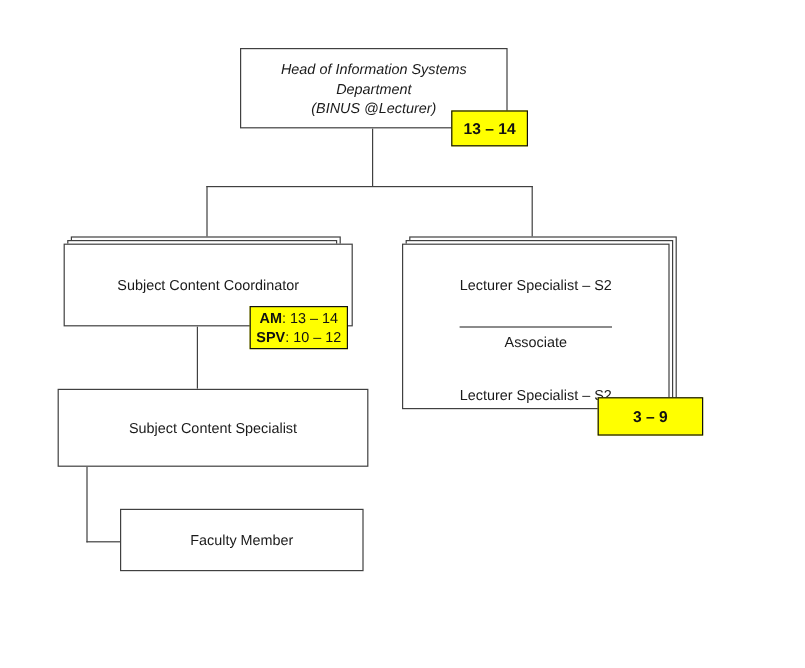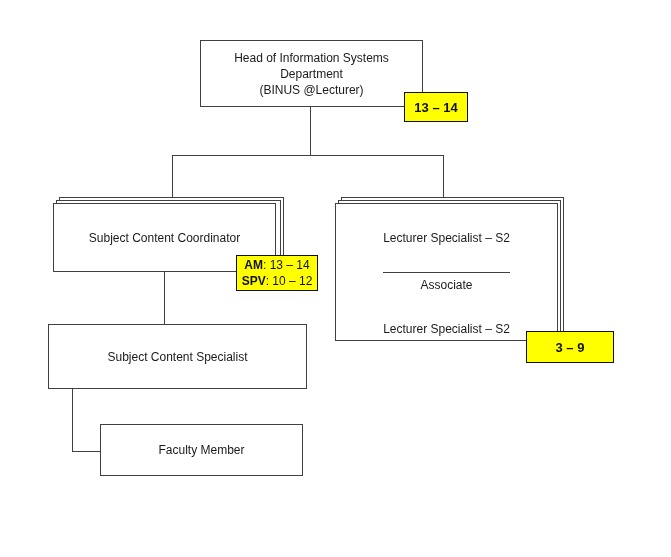--- a/index.html
+++ b/index.html
@@ -56,50 +56,49 @@
     border: 1.5px solid #111111;
     display: flex;
     flex-direction: column;
     align-items: center;
     justify-content: center;
     text-align: center;
     font-size: 13px;
     font-weight: 600;
     color: #111111;
     line-height: 15px;
-    margin-left: 28px;
   }
   .badge .bl { font-size: 12px; font-weight: 400; line-height: 16px; white-space: nowrap; }
   .badge .bl b { font-weight: 700; }
 </style>
 </head>
 <body>
 
 <div class="canvas">
 
   <div class="line v" style="left:310px; top:107px; height:48px;"></div>
   <div class="line h" style="left:172px; top:155px; width:272px;"></div>
   <div class="line v" style="left:172px; top:155px; height:43px;"></div>
   <div class="line v" style="left:443px; top:155px; height:43px;"></div>
   <div class="line v" style="left:164px; top:272px; height:52px;"></div>
   <div class="line v" style="left:72px; top:389px; height:63px;"></div>
   <div class="line h" style="left:72px; top:451px; width:28px;"></div>
 
-  <div class="box" style="left:200px; top:40px; width:223px; height:67px;">
+  <div class="box" style="left:200px; top:40px; width:223px; height:67px;font-style:italic;">
     <div>Head of Information Systems</div>
     <div>Department</div>
     <div>(BINUS @Lecturer)</div>
   </div>
   <div class="badge" style="left:376px; top:92px; width:64px; height:30px;">
     <span>13 – 14</span>
   </div>
 
   <div class="layer" style="left:59px; top:197px; width:225px; height:69px;"></div>
   <div class="layer" style="left:56px; top:200px; width:225px; height:69px;"></div>
-  <div class="box" style="left:53px; top:203px; width:223px; height:69px;">
+  <div class="box" style="left:53px; top:203px; width:241px; height:69px;">
     <span>Subject Content Coordinator</span>
   </div>
   <div class="badge" style="left:208px; top:255px; width:82px; height:36px;">
     <div class="bl"><b>AM</b><span>: 13 – 14</span></div>
     <div class="bl"><b>SPV</b><span>: 10 – 12</span></div>
   </div>
 
   <div class="box" style="left:48px; top:324px; width:259px; height:65px;">
     <span>Subject Content Specialist</span>
   </div>

